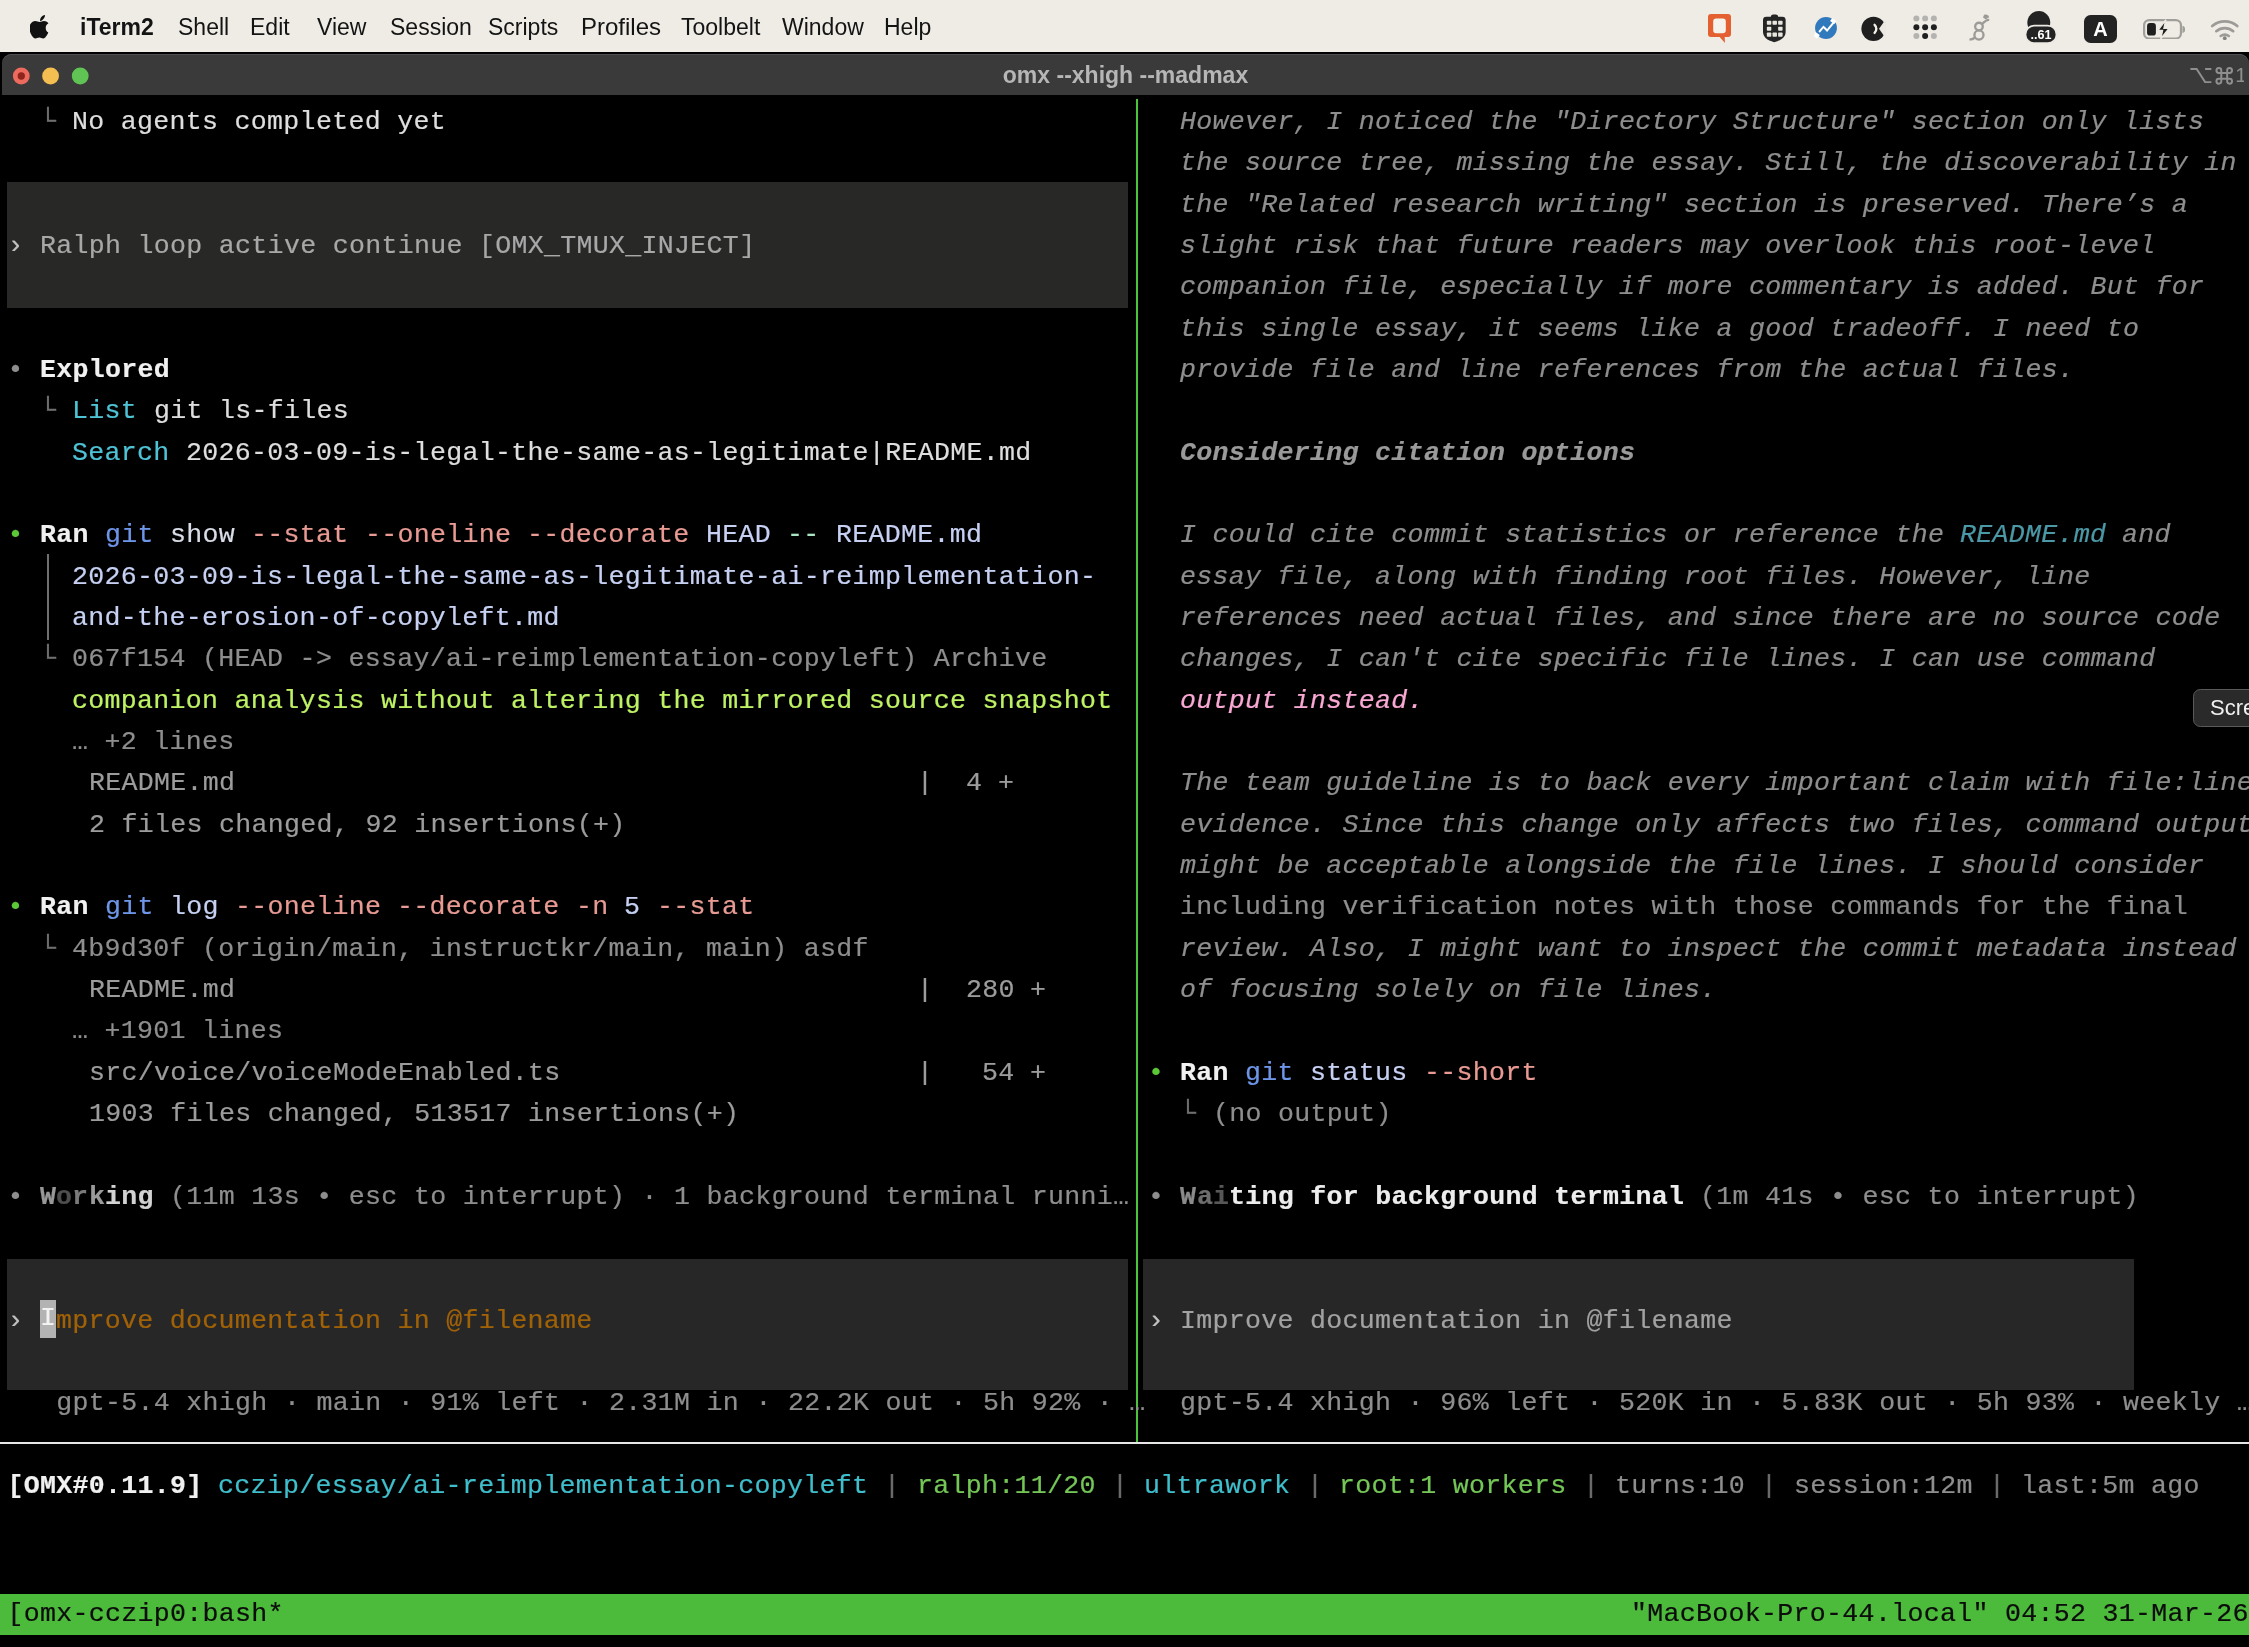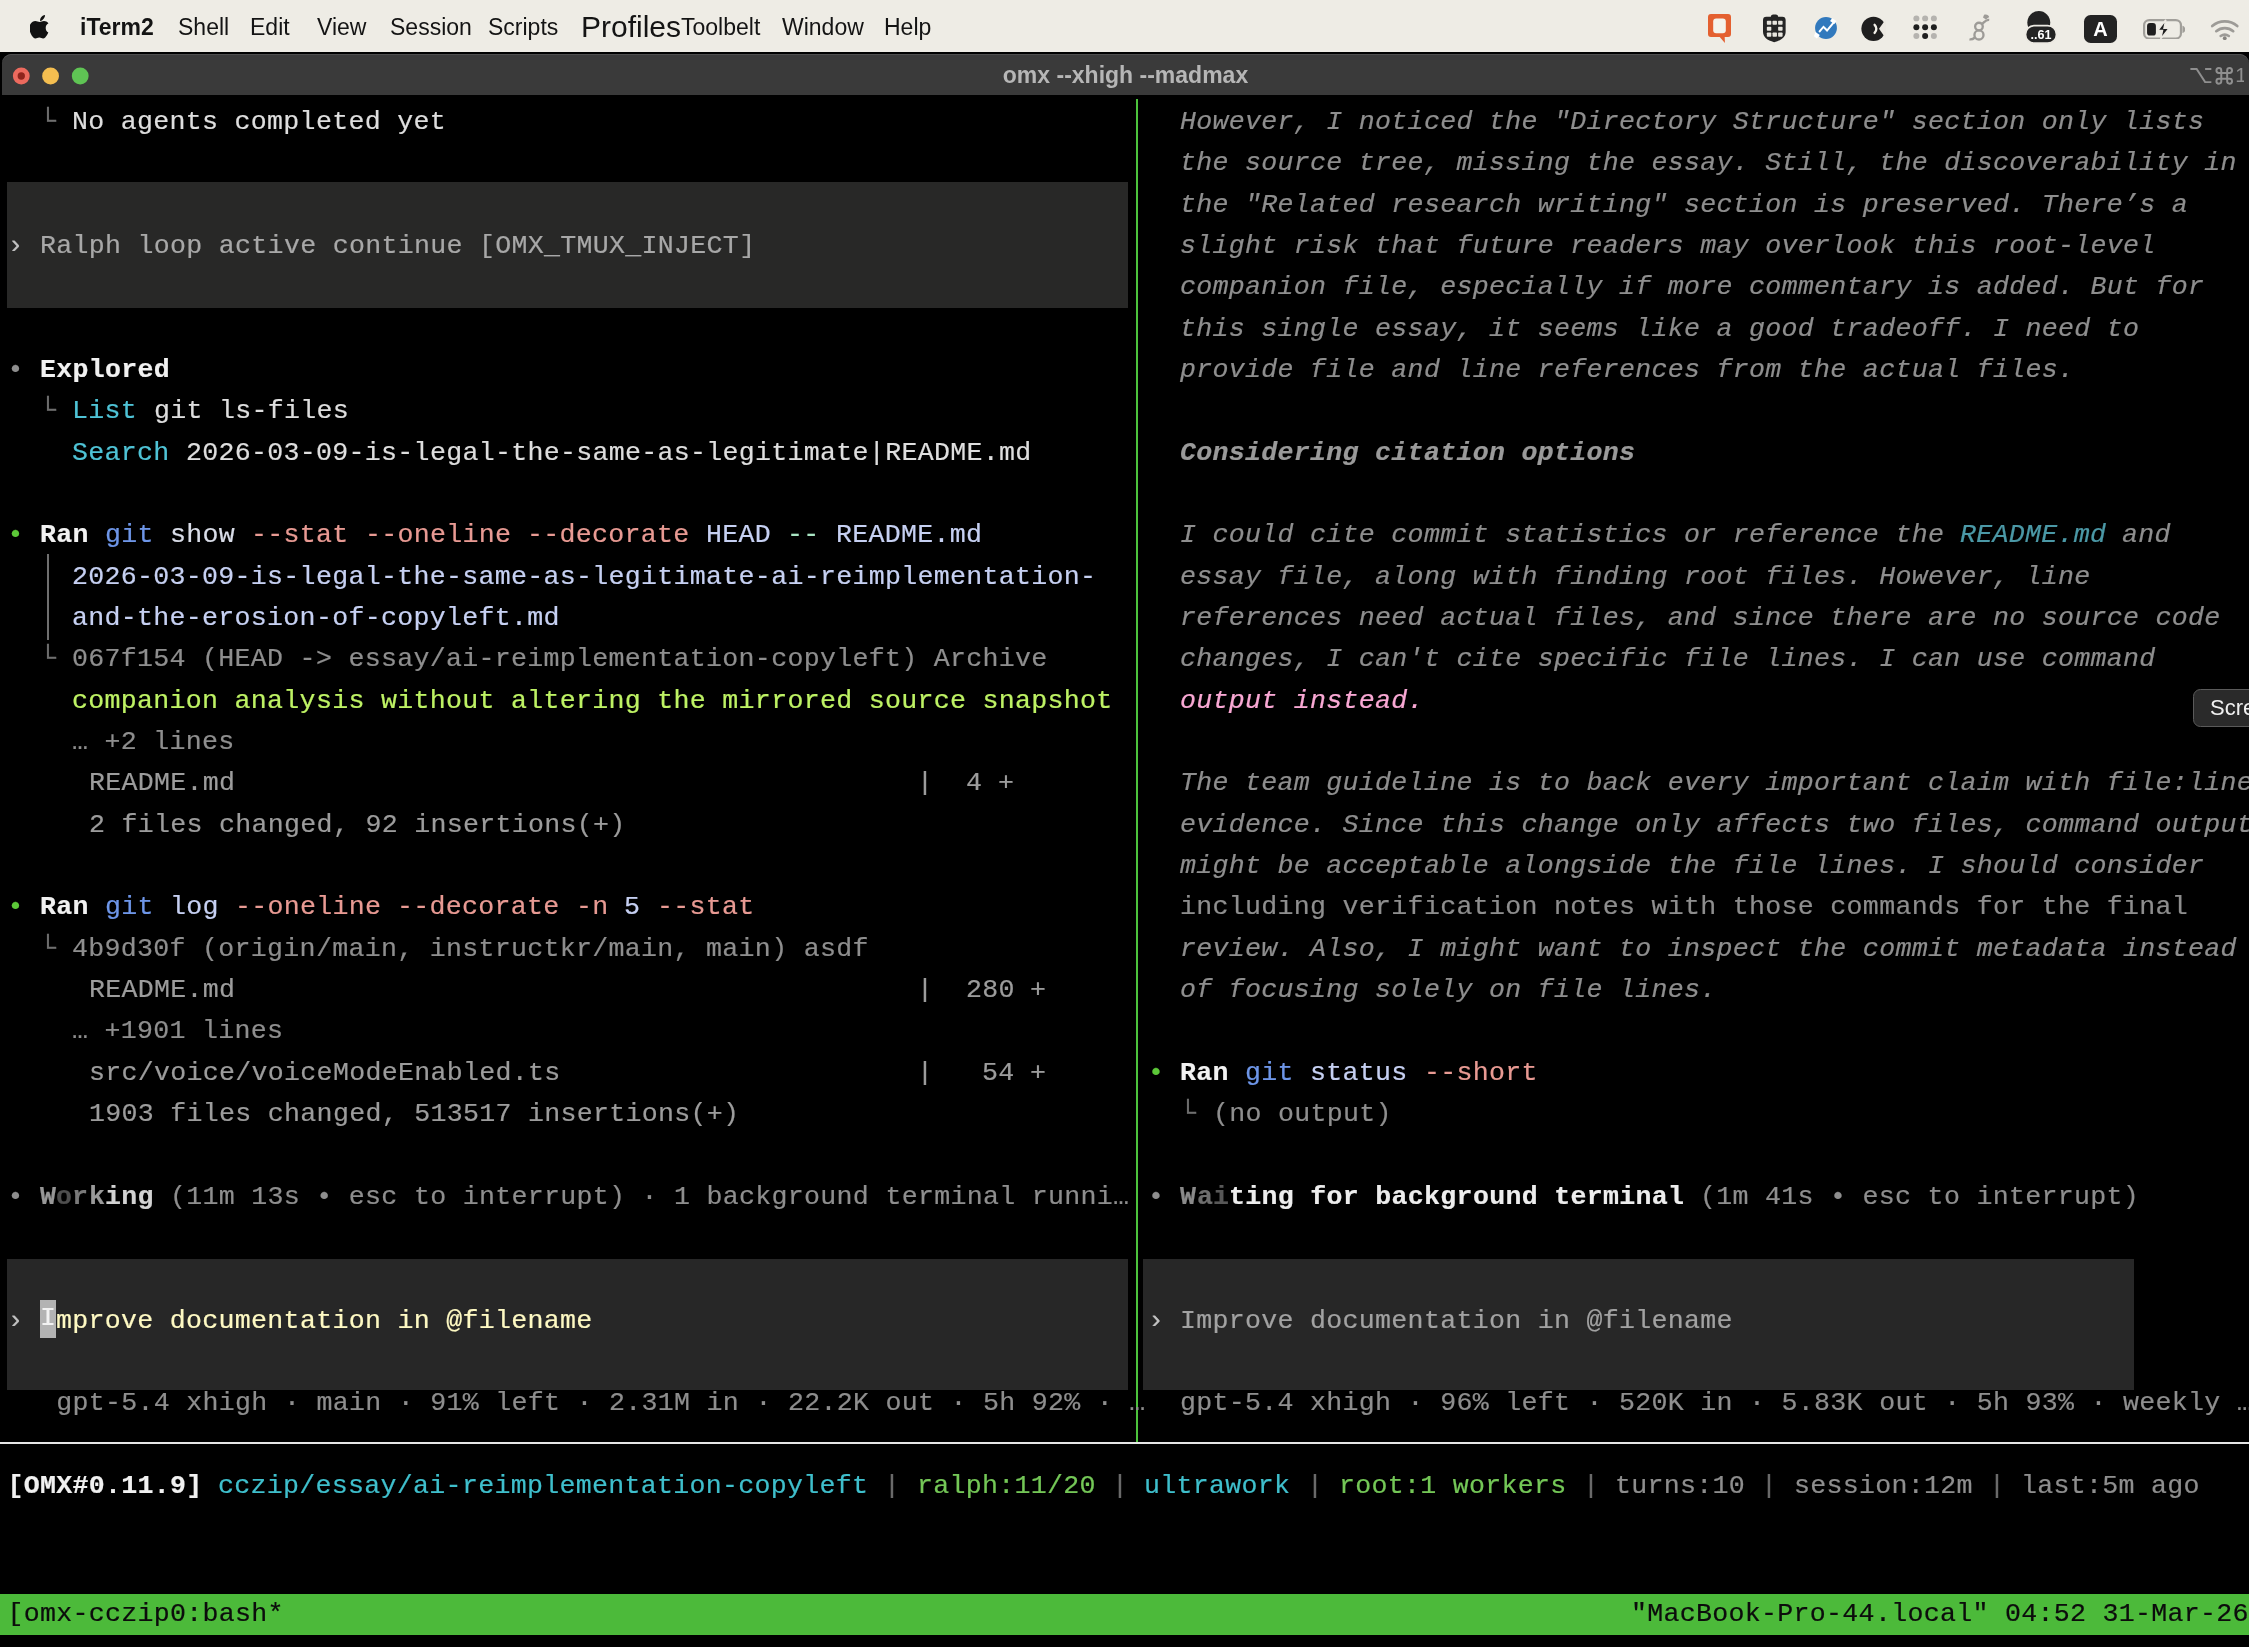--- a/index.html
+++ b/index.html
@@ -4,21 +4,21 @@
 <svg style="position:absolute;left:30px;top:14.8px" width="20" height="24" viewBox="0 0 27 33">
     <path fill="#111" d="M18.5 5.2c1.3-1.6 2.2-3.8 1.9-5.2-1.7.1-3.8 1.2-5 2.7-1.1 1.3-2.1 3.5-1.8 5.5 1.9.2 3.7-1.4 4.9-3z"></path>
     <path fill="#111" d="M24.9 24.1c-.7 1.6-1 2.3-1.9 3.7-1.3 2-3.1 4.4-5.3 4.5-2 0-2.5-1.3-5.2-1.3s-3.3 1.3-5.2 1.3c-2.2-.1-3.9-2.2-5.2-4.2C-1.5 22.7-1.9 16 .4 12.4c1.6-2.6 4.2-4.1 6.6-4.1 2.5 0 4 1.4 6 1.4 2 0 3.2-1.4 6-1.4 2.2 0 4.5 1.2 6.1 3.2-5.4 2.9-4.5 10.4-.2 12.6z"></path>
   </svg>
 <span style="position:absolute;left:80px;top:0;height:52px;line-height:54px;font-size:23px;font-weight:700;color:#141414">iTerm2</span>
 <span style="position:absolute;left:178px;top:0;height:52px;line-height:54px;font-size:23px;font-weight:400;color:#141414">Shell</span>
 <span style="position:absolute;left:250px;top:0;height:52px;line-height:54px;font-size:23px;font-weight:400;color:#141414">Edit</span>
 <span style="position:absolute;left:317px;top:0;height:52px;line-height:54px;font-size:23px;font-weight:400;color:#141414">View</span>
 <span style="position:absolute;left:390px;top:0;height:52px;line-height:54px;font-size:23px;font-weight:400;color:#141414">Session</span>
 <span style="position:absolute;left:488px;top:0;height:58px;line-height:54px;font-size:23px;font-weight:400;color:#141414">Scripts</span>
-<span style="position:absolute;left:581px;top:0;height:52px;line-height:54px;font-size:30px;font-weight:400;color:#141414">Profiles</span>
+<span style="position:absolute;left:581px;top:0;height:52px;line-height:54px;font-size:24px;font-weight:400;color:#141414">Profiles</span>
 <span style="position:absolute;left:681px;top:0;height:52px;line-height:54px;font-size:23px;font-weight:400;color:#141414">Toolbelt</span>
 <span style="position:absolute;left:782px;top:0;height:52px;line-height:54px;font-size:23px;font-weight:400;color:#141414">Window</span>
 <span style="position:absolute;left:884px;top:0;height:52px;line-height:54px;font-size:23px;font-weight:400;color:#141414">Help</span>
 <svg style="position:absolute;left:1708px;top:14px" width="23" height="29" viewBox="0 0 31 39">
     <path fill="#e46030" d="M4 0h23a4 4 0 0 1 4 4v23a4 4 0 0 1-4 4h-4.5l.3 8-7-8H4a4 4 0 0 1-4-4V4a4 4 0 0 1 4-4z"></path>
     <rect x="7" y="6" width="17" height="20" rx="4" fill="#f4f2eb"></rect>
   </svg>
 <svg style="position:absolute;left:1763px;top:14px" width="23" height="29" viewBox="0 0 31 39">
     <path fill="#252525" d="M11 2c0-2 9-2 9 0l.5 1.5h5.5a4.5 4.5 0 0 1 4.5 4.5v16c0 7-5.5 11.5-15.5 14C5.5 35.5 0 31 0 24V8a4.5 4.5 0 0 1 4.5-4.5h6z"></path>
     <g fill="#e8e6df">
@@ -159,21 +159,21 @@
 <span class="m" style="left:1030px;top:1053px;color:#9c9c9c">+</span>
 <span class="m" style="left:89px;top:1094px;color:#9c9c9c">1903 files changed, 513517 insertions(+)</span>
 <span class="m" style="left:7.4px;top:1177px;color:#8e8e8e">•</span>
 <span class="m" style="left:40px;top:1177px;color:#979797;font-weight:700">W</span>
 <span class="m" style="left:56px;top:1177px;color:#4e4e4e;font-weight:700">o</span>
 <span class="m" style="left:72px;top:1177px;color:#7a7a7a;font-weight:700">r</span>
 <span class="m" style="left:89px;top:1177px;color:#9a9a9a;font-weight:700">k</span>
 <span class="m" style="left:105px;top:1177px;color:#d2d2d2;font-weight:700">ing</span>
 <span class="m" style="left:170px;top:1177px;color:#8e8e8e">(11m 13s • esc to interrupt) · 1 background terminal runni…</span>
 <span class="m" style="left:7.4px;top:1301px;color:#c2c2c2">›</span>
-<span class="m" style="left:56px;top:1301px;color:#fef9c3">mprove documentation in @filename</span>
+<span class="m" style="left:56px;top:1301px;color:#a16207">mprove documentation in @filename</span>
 <span class="m" style="left:40px;top:1383px;color:#8e8e8e"> gpt-5.4 xhigh · main · 91% left · 2.31M in · 22.2K out · 5h 92% · …</span>
 <span class="m" style="left:1180px;top:102px;color:#8e8e8e;font-style:italic">However, I noticed the "Directory Structure" section only lists</span>
 <span class="m" style="left:1180px;top:143px;color:#8e8e8e;font-style:italic">the source tree, missing the essay. Still, the discoverability in</span>
 <span class="m" style="left:1180px;top:185px;color:#8e8e8e;font-style:italic">the "Related research writing" section is preserved. There’s a</span>
 <span class="m" style="left:1180px;top:226px;color:#8e8e8e;font-style:italic">slight risk that future readers may overlook this root-level</span>
 <span class="m" style="left:1180px;top:267px;color:#8e8e8e;font-style:italic">companion file, especially if more commentary is added. But for</span>
 <span class="m" style="left:1180px;top:309px;color:#8e8e8e;font-style:italic">this single essay, it seems like a good tradeoff. I need to</span>
 <span class="m" style="left:1180px;top:350px;color:#8e8e8e;font-style:italic">provide file and line references from the actual files.</span>
 <span class="m" style="left:1180px;top:433px;color:#9a9a9a;font-weight:700;font-style:italic">Considering citation options</span>
 <span class="m" style="left:1180px;top:515px;color:#8e8e8e;font-style:italic">I could cite commit statistics or reference the </span>

